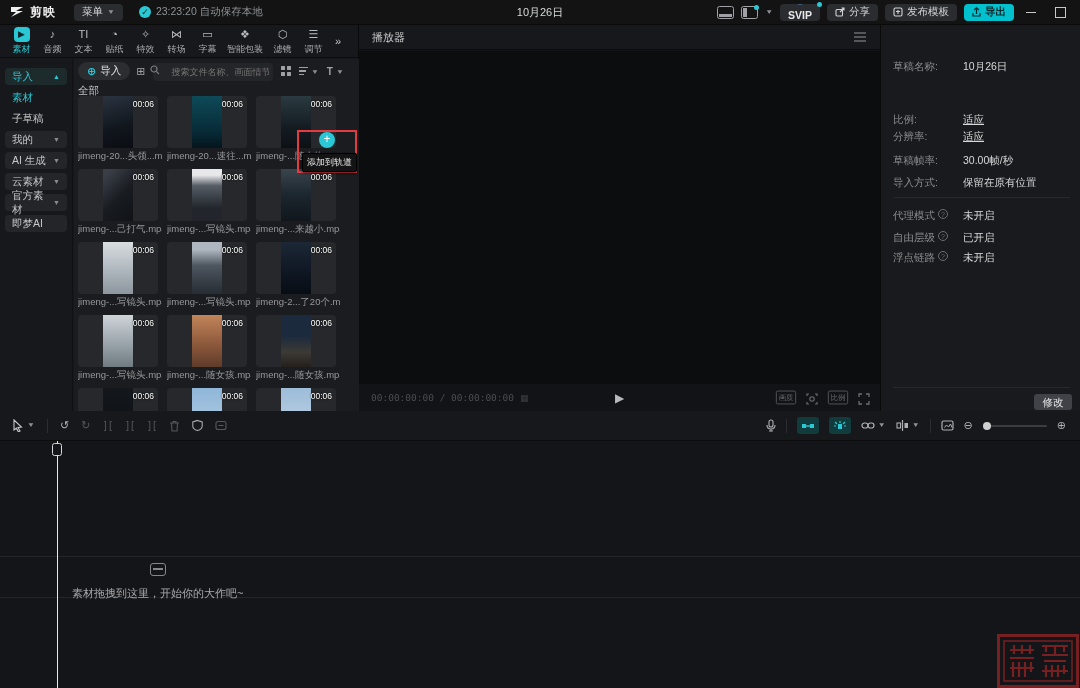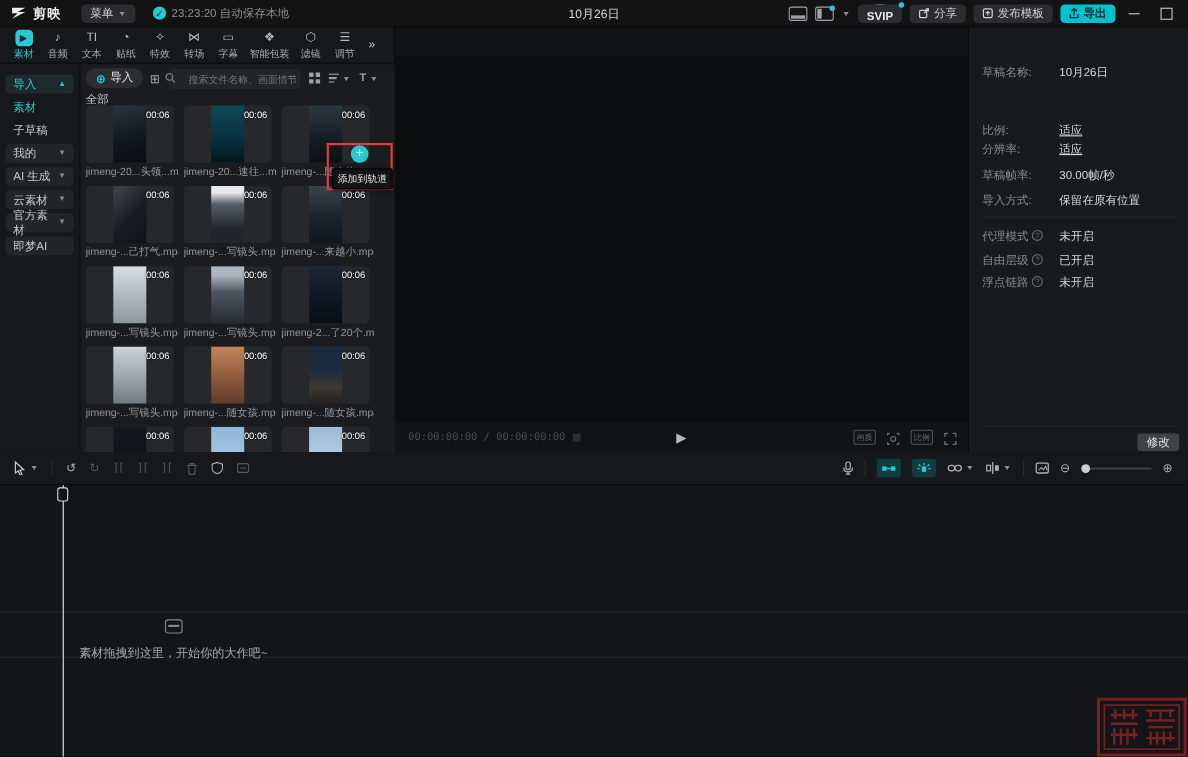--- a/index.html
+++ b/index.html
@@ -454,20 +454,28 @@
 
           <div class="anno-box">
             <div class="add-btn">+</div>
             <div class="tooltip">添加到轨道</div>
           </div>
         </div>
       </div>
     </section>
 
     <section class="player-panel">
+      <div class="pp-header">
+        <span class="pp-title">播放器</span>
+        <span class="bars">
+            <i></i>
+            <i></i>
+            <i></i>
+          </span>
+      </div>
       <div class="pp-body"></div>
       <div class="pp-controls">
         <span class="timecode">00:00:00:00 / 00:00:00:00</span>
         <span class="tc-icon">▦</span>
         <span class="play-btn">▶</span>
         <div class="pp-right">
           <span class="mini-box">画质</span>
           <svg width="12" height="12" viewBox="0 0 12 12">
             <path d="M1 3 V1 h2 M9 1 h2 v2 M11 9 v2 h-2 M3 11 H1 V9" stroke="#6b6d70" stroke-width="1.2" fill="none"></path>
             <circle cx="6" cy="6" r="2.2" fill="none" stroke="#6b6d70" stroke-width="1.1"></circle>

